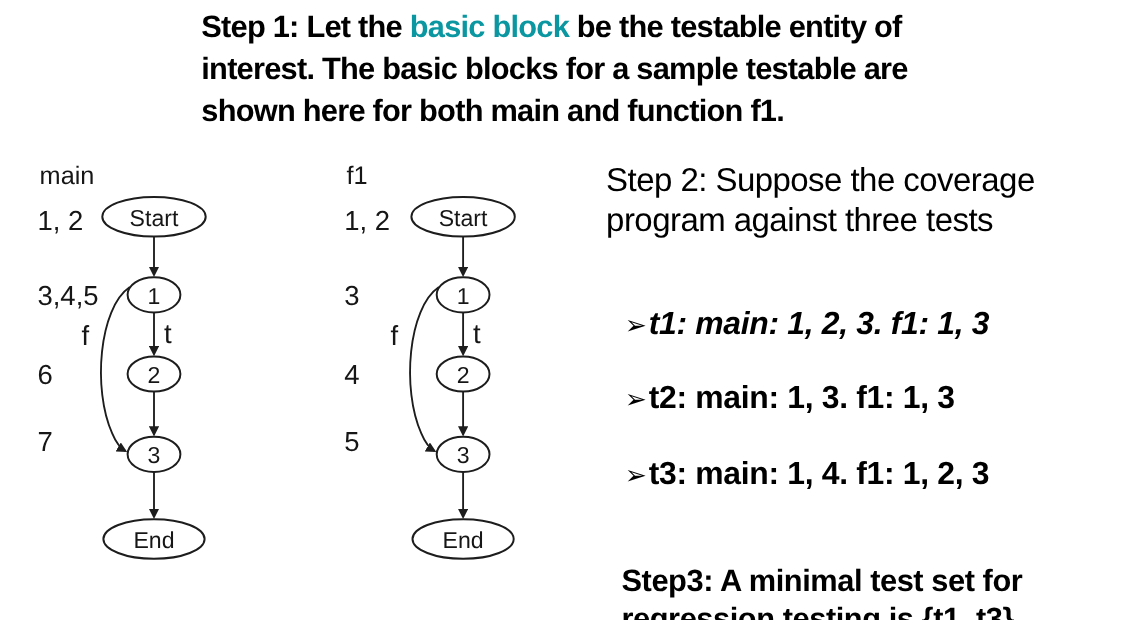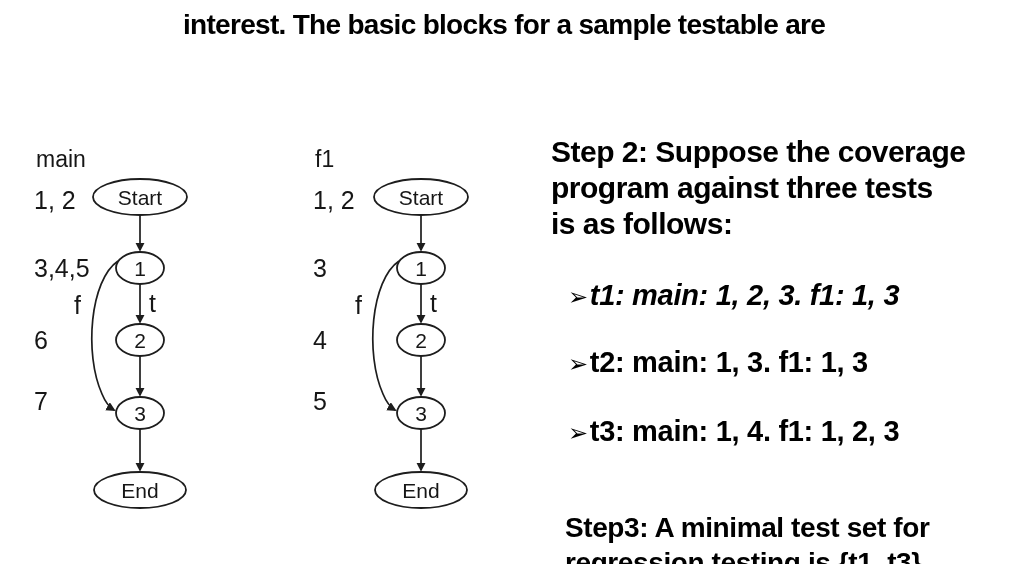--- a/index.html
+++ b/index.html
@@ -25,22 +25,22 @@
   .cfg text { font-family:"Liberation Sans", sans-serif; fill:#161616; }
   .dtitle { font-size:23px; }
   .dside  { font-size:25px; }
   .dedge  { font-size:25px; }
   .dnode  { font-size:21px; text-anchor:middle; }
   .cfg ellipse { fill:#ffffff; stroke:#1d1d1d; stroke-width:1.8; }
   .cfg line    { stroke:#1d1d1d; stroke-width:1.7; }
   .fcurve      { fill:none; stroke:#1d1d1d; stroke-width:1.7; }
   
   #step2 {
-    position:absolute; left:551px; top:134px;
-    font-size:30px; font-weight:bold;
+    position:absolute; left:551px; top:147px;
+    font-size:30px; font-weight:normal;
     line-height:36px; letter-spacing:-0.5px;
     white-space:nowrap;
   }
   
   .test-row {
     position:absolute; left:568px;
     font-size:29px; font-weight:bold;
     line-height:34px; letter-spacing:-0.3px;
     white-space:nowrap;
   }
@@ -58,21 +58,23 @@
     font-size:28px; font-weight:bold;
     line-height:35px; letter-spacing:-0.4px;
     white-space:nowrap;
     margin-top:40px;
   }
 </style>
 </head>
 <body>
 
 <div id="step1">
+  <div><span>Step 1: Let the </span><span class="accent" style="color: rgb(11, 151, 161);">basic block</span><span> be the testable entity of</span></div>
   <div>interest. The basic blocks for a sample testable are</div>
+  <div>shown here for both main and function f1.</div>
 </div>
 
 <svg id="cfg-main" class="cfg" width="250" height="412" viewBox="0 0 250 412">
   <defs>
     <marker id="arw1" viewBox="0 0 10 10" refX="8" refY="5" markerWidth="5.5" markerHeight="5.5" orient="auto">
       <path d="M0,0 L10,5 L0,10 z" fill="#1d1d1d"></path>
     </marker>
   </defs>
   <text class="dtitle" x="20" y="29">main</text>
   <text class="dside" x="18" y="71">1, 2</text>
@@ -132,21 +134,20 @@
   <text class="dnode" x="125" y="67">Start</text>
   <text class="dnode" x="125" y="138">1</text>
   <text class="dnode" x="125" y="210">2</text>
   <text class="dnode" x="125" y="283">3</text>
   <text class="dnode" x="125" y="360">End</text>
 </svg>
 
 <div id="step2">
   <div>Step 2: Suppose the coverage</div>
   <div>program against three tests</div>
-  <div>is as follows:</div>
 </div>
 
 <div id="test-row-1" class="test-row">
   <span class="bullet">➢</span><span>t1: main: 1, 2, 3. f1: 1, 3</span>
 </div>
 <div id="test-row-2" class="test-row">
   <span class="bullet">➢</span><span>t2: main: 1, 3. f1: 1, 3</span>
 </div>
 <div id="test-row-3" class="test-row">
   <span class="bullet">➢</span><span>t3: main: 1, 4. f1: 1, 2, 3</span>

